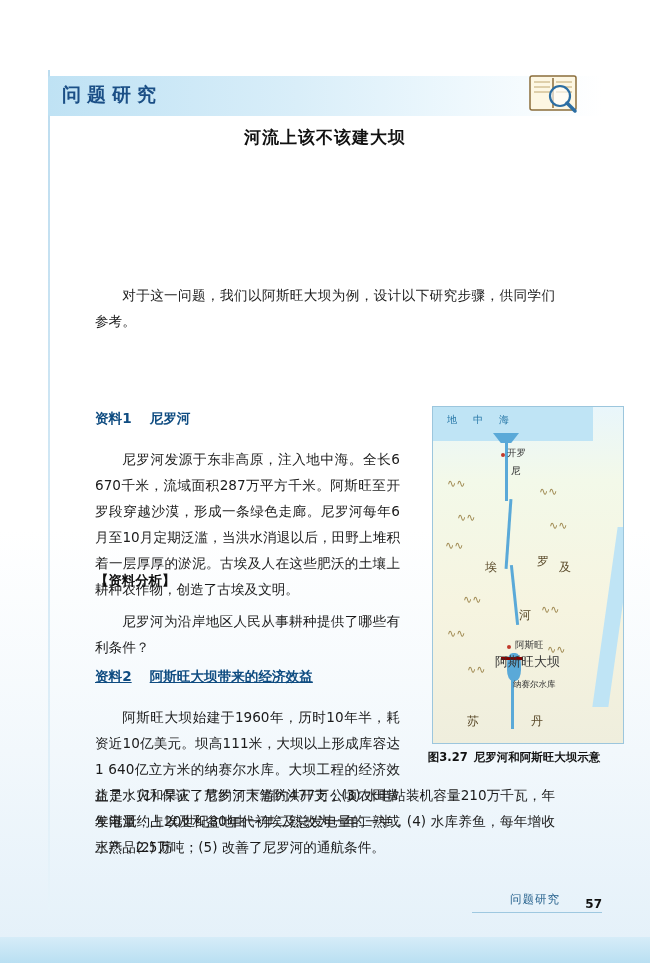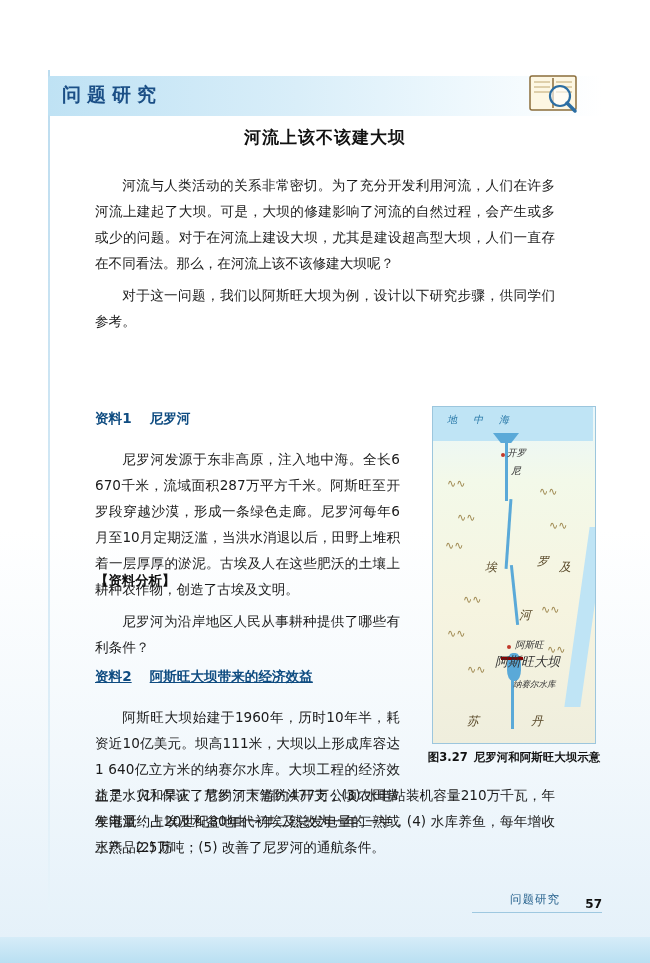--- a/index.html
+++ b/index.html
@@ -100,26 +100,25 @@
   #p4{left:95px;top:594px;width:305px;text-indent:2em;}
 
   #p5{left:95px;top:690px;width:305px;text-indent:2em;}
   #p6{left:95px;top:768px;width:460px;text-indent:0;}
 
   
   .figure{
     position:absolute;left:432px;top:406px;width:160px;height:338px;
   }
   .map{
-    position:absolute;left:0;top:0;width:164px;height:338px;
+    position:absolute;left:0;top:0;width:192px;height:338px;
     border:1px solid #9cc6dd;
     background:linear-gradient(to bottom,#e9f6fb 0%,#f3f9e9 22%,#f6f4e0 60%,#efeedd 100%);
     box-sizing:border-box;
     overflow:hidden;
-    font-style:italic;
   }
   .fig-cap{
     position:absolute;left:-8px;top:344px;width:180px;
     font-size:11.5px;font-weight:bold;color:#111;text-align:center;
   }
   .fig-cap .capnum{margin-right:6px;text-align:center;}
 
   
   .sea{position:absolute;left:0;top:0;width:160px;height:34px;background:#bfe4f5;}
   .sea-label{
@@ -180,21 +179,20 @@
         <path d="M29 12 L29 42" stroke="#8a6d3b" stroke-width="1.5"></path>
         <path d="M10 16 H26 M10 21 H26 M10 26 H26 M32 16 H48 M32 21 H48 M32 26 H48" stroke="#c0a771" stroke-width="1"></path>
         <circle cx="36" cy="30" r="10" fill="rgba(255,255,255,0.6)" stroke="#2b6ea3" stroke-width="2.2"></circle>
         <path d="M43 37 L51 45" stroke="#2b6ea3" stroke-width="3.5" stroke-linecap="round"></path>
       </svg>
     </div>
   </div>
 
   <h1 class="doc-title">河流上该不该建大坝</h1>
 
-  <p class="para" id="p1">河流与人类活动的关系非常密切。为了充分开发利用河流，人们在许多河流上建起了大坝。可是，大坝的修建影响了河流的自然过程，会产生或多或少的问题。对于在河流上建设大坝，尤其是建设超高型大坝，人们一直存在不同看法。那么，在河流上该不该修建大坝呢？</p>
   <p class="para" id="p2">对于这一问题，我们以阿斯旺大坝为例，设计以下研究步骤，供同学们参考。</p>
 
 
   <div class="mat-head" id="m1">
     <span class="num">资料1</span><span class="nm">尼罗河</span>
   </div>
   <p class="para" id="p3">尼罗河发源于东非高原，注入地中海。全长6 670千米，流域面积287万平方千米。阿斯旺至开罗段穿越沙漠，形成一条绿色走廊。尼罗河每年6月至10月定期泛滥，当洪水消退以后，田野上堆积着一层厚厚的淤泥。古埃及人在这些肥沃的土壤上耕种农作物，创造了古埃及文明。</p>
   <div class="analysis-label">【资料分析】</div>
   <p class="para" id="p4">尼罗河为沿岸地区人民从事耕种提供了哪些有利条件？</p>
 

